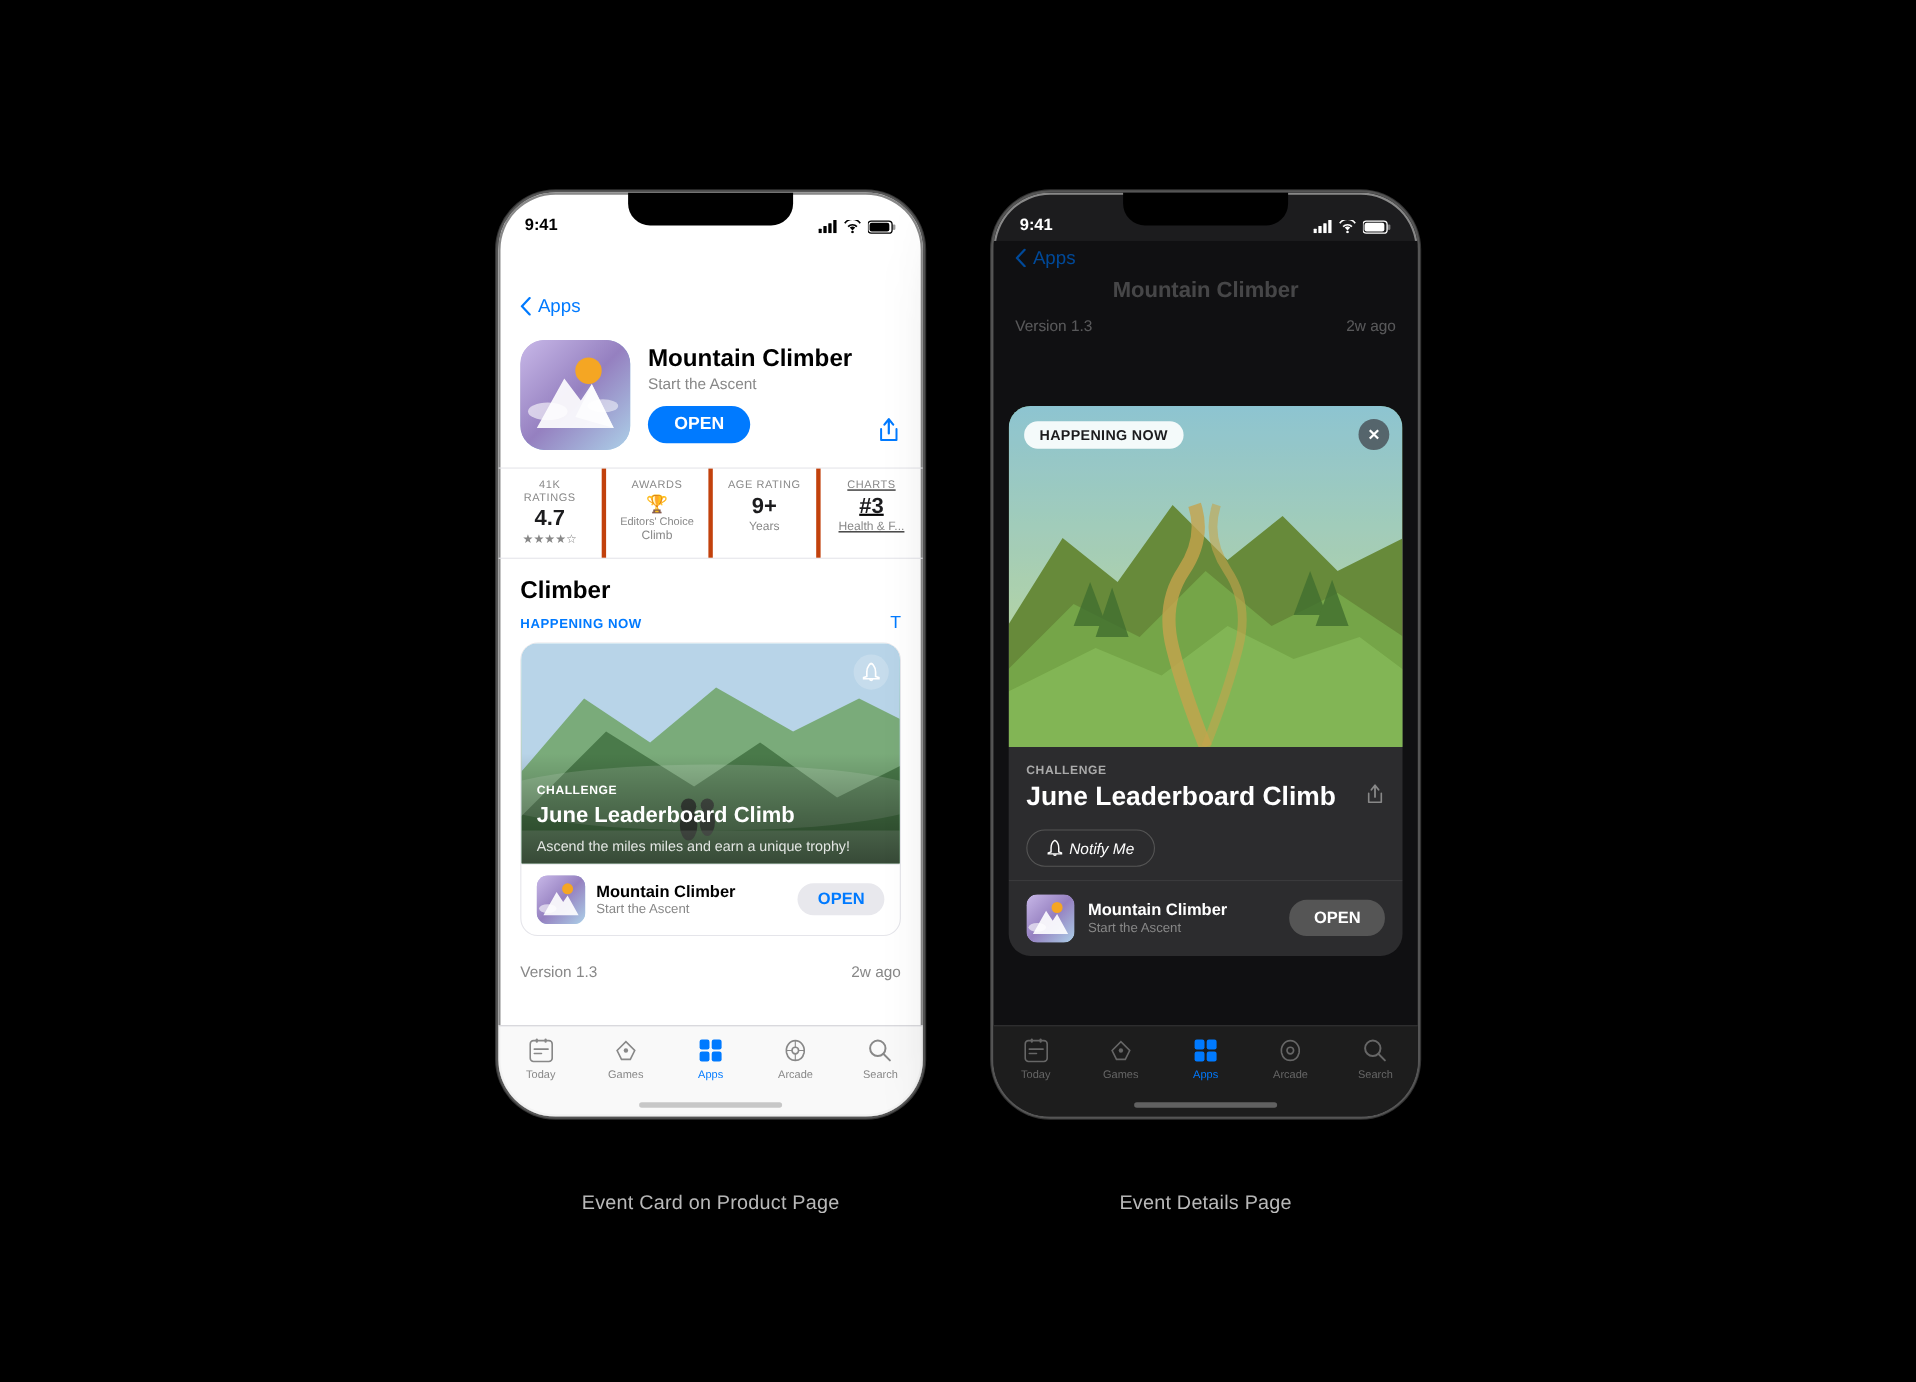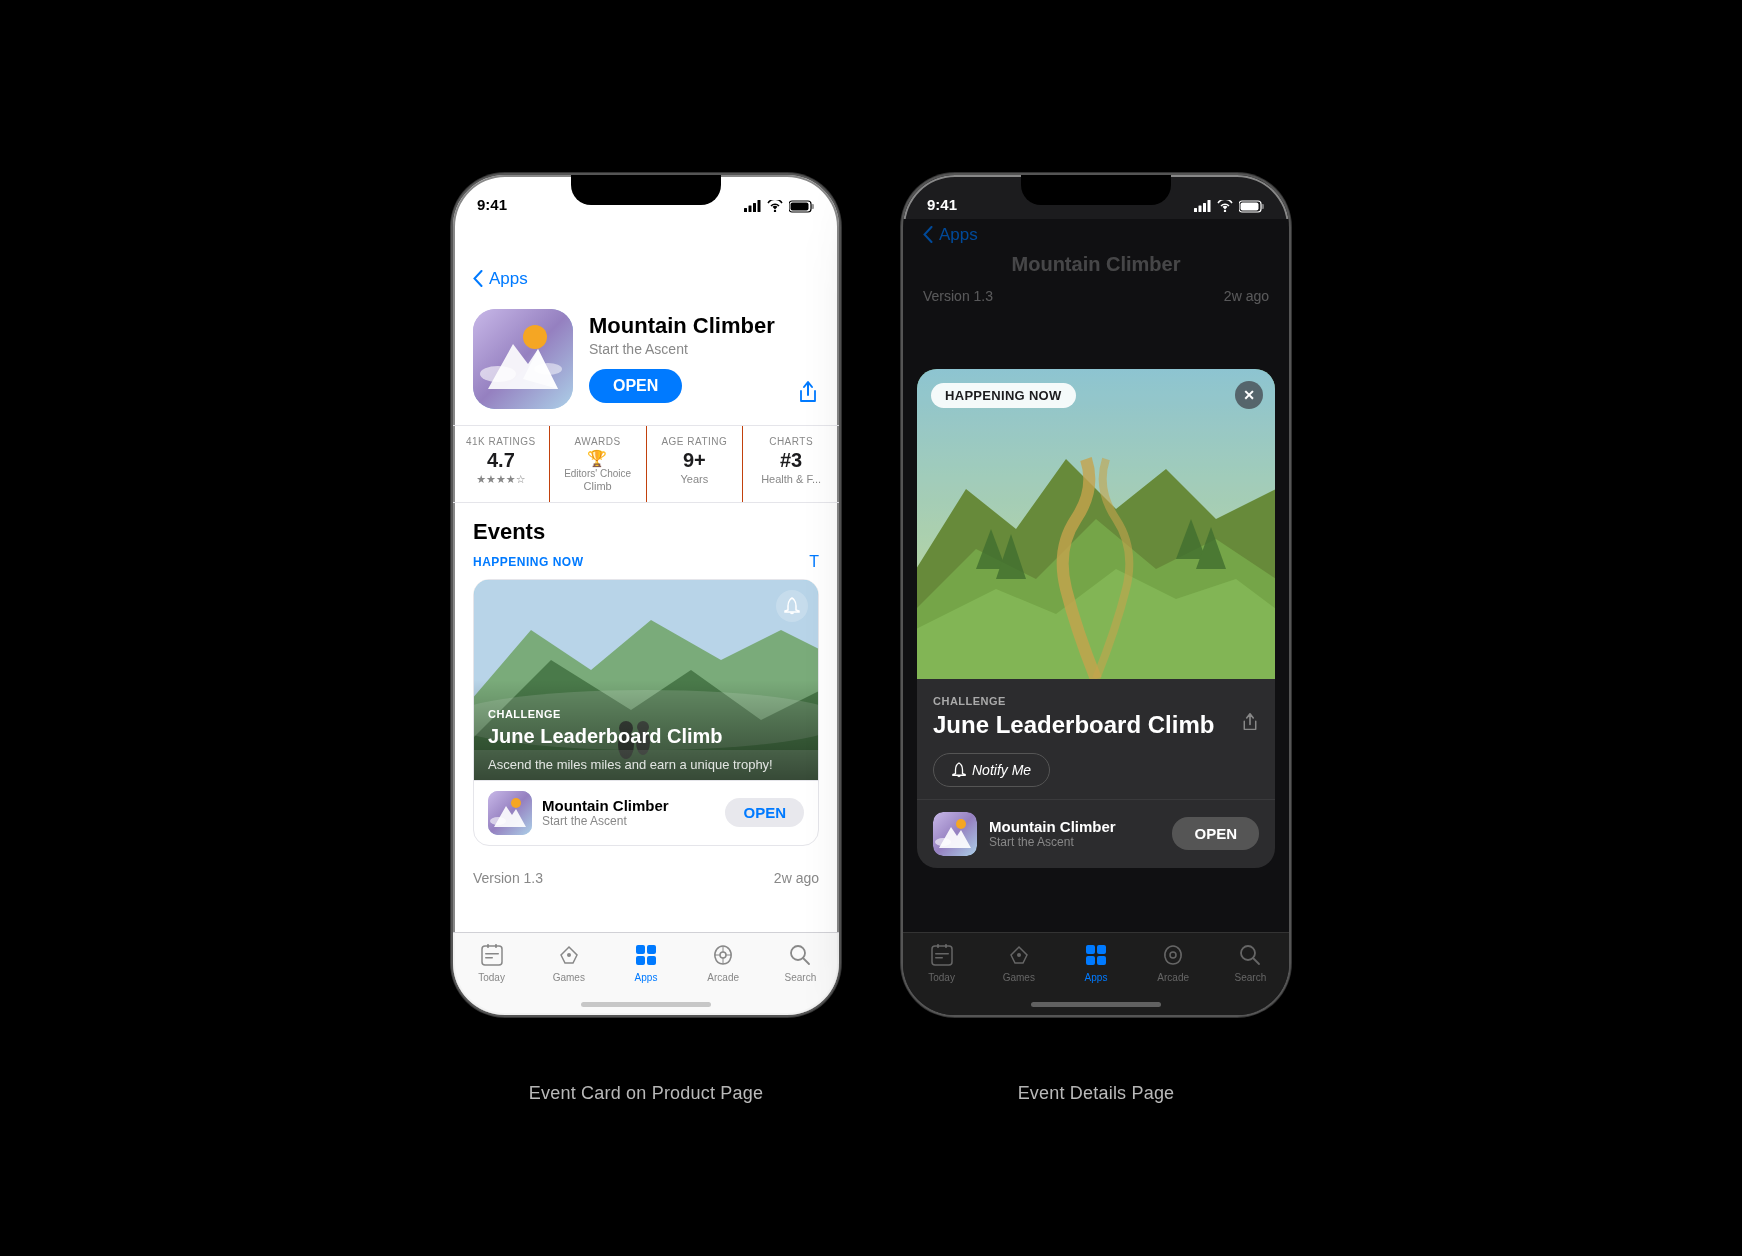--- a/index.html
+++ b/index.html
@@ -167,24 +167,24 @@
     
     .ratings-row {
       display: flex;
       border-top: 1px solid #e5e5ea;
       border-bottom: 1px solid #e5e5ea;
       margin: 0;
     }
     .rating-cell {
       flex: 1;
       padding: 10px 12px;
-      border-right: 1px solid #c2410c;
+      border-right: 4px solid #c2410c;
       text-align: center;
     }
-    .rating-cell:last-child { border-right: none; }
+    .rating-cell:last-child { border-right: none; text-decoration: underline; }
     .rating-label {
       font-size: 10px;
       color: #888;
       text-transform: uppercase;
       letter-spacing: 0.5px;
       font-weight: 500;
     }
     .rating-value {
       font-size: 20px;
       font-weight: 700;
@@ -613,21 +613,21 @@
             </div>
             <div class="rating-cell">
               <div class="rating-label">CHARTS</div>
               <div class="rating-value">#3</div>
               <div class="rating-sub">Health &amp; F...</div>
             </div>
           </div>
 
           <div class="section">
             <div class="section-header">
-              <span class="section-title">Events</span>
+              <span class="section-title">Climber</span>
             </div>
             <div style="display:flex;align-items:center;justify-content:space-between;margin-bottom:8px;">
               <span class="happening-now-tag">HAPPENING NOW</span>
               <span class="see-all">T</span>
             </div>
 
             <div class="event-card">
               <div class="event-image">
                 
                 <svg width="100%" height="100%" viewBox="0 0 350 200" preserveAspectRatio="xMidYMid slice">

